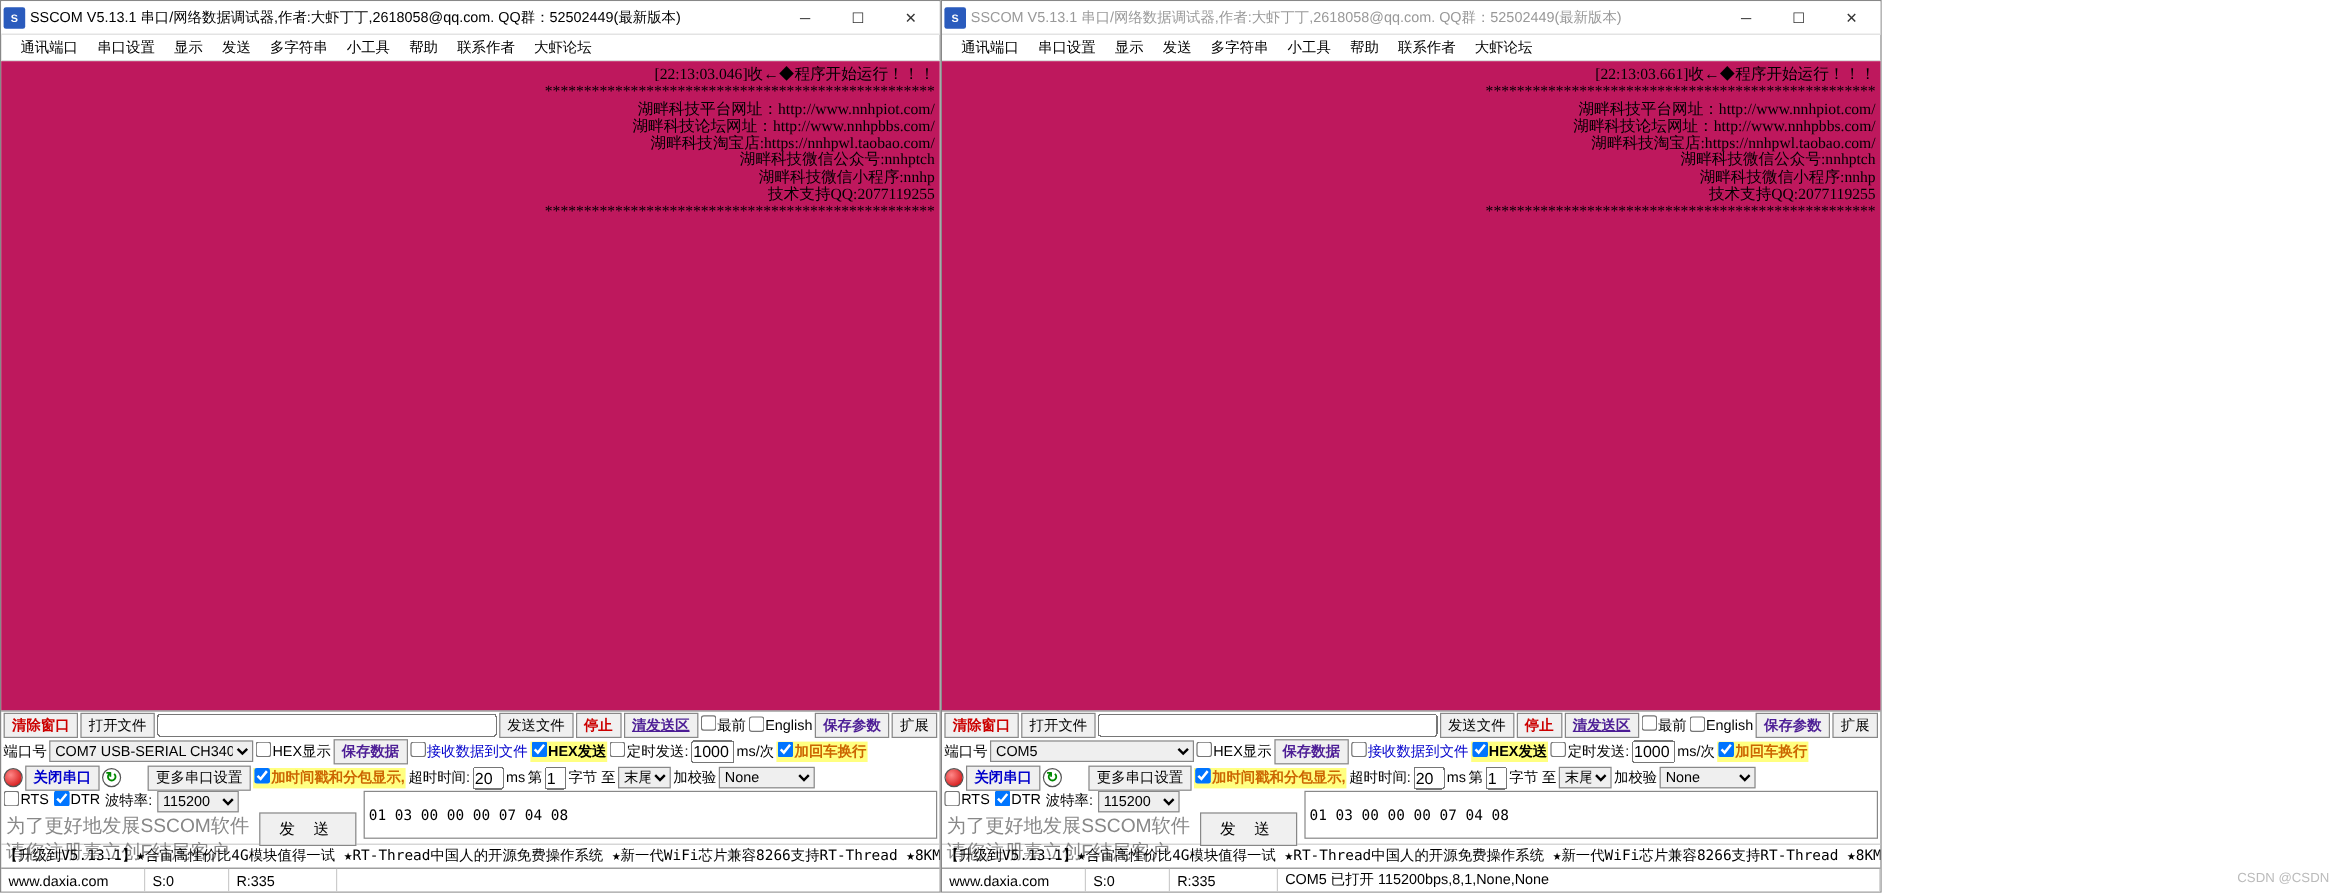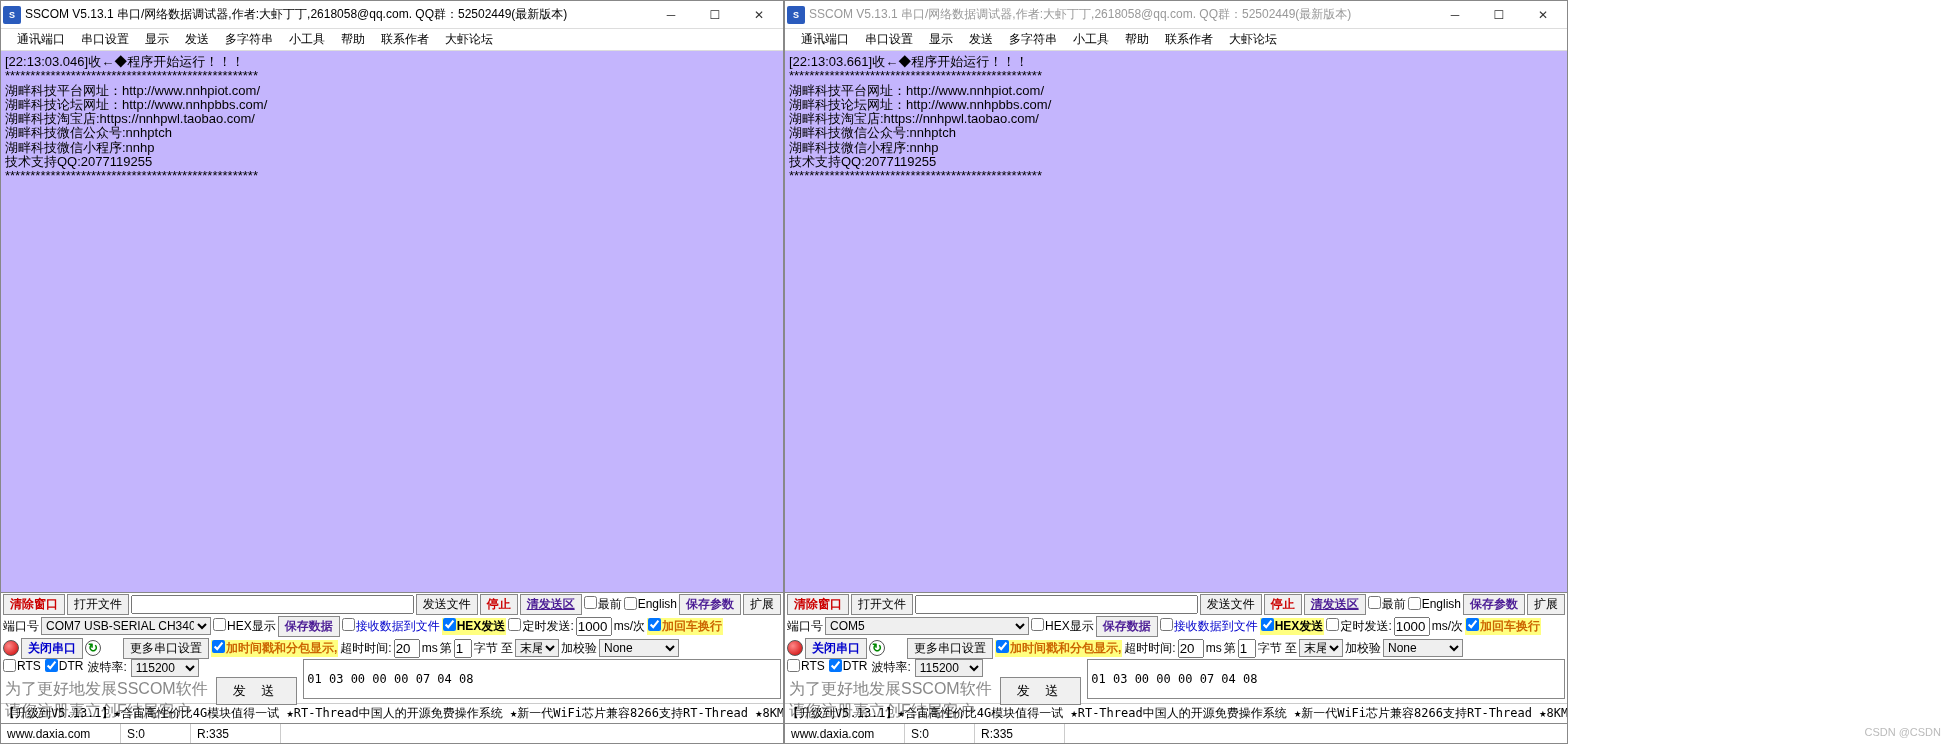--- a/index.html
+++ b/index.html
@@ -7,21 +7,21 @@
 .window { width:784px; height:744px; border:1px solid #888; display:flex; flex-direction:column; background:#fff; flex-shrink:0; }
 .window.right { margin-left:0; }
 .titlebar { height:28px; background:#fff; display:flex; align-items:center; padding:0 2px; border-bottom:1px solid #ddd; }
 .titlebar .icon { width:18px; height:18px; background:#2a5bbd; margin-right:4px; display:flex; align-items:center; justify-content:center; color:#fff; font-size:9px; font-weight:bold; border-radius:2px; }
 .titlebar .title { flex:1; font-size:12px; color:#000; }
 .titlebar.inactive .title { color:#999; }
 .winbtns { display:flex; }
 .winbtn { width:44px; height:28px; display:flex; align-items:center; justify-content:center; font-size:12px; color:#333; cursor:pointer; }
 .menubar { height:22px; display:flex; align-items:center; padding:0 16px; gap:16px; font-size:12px; border-bottom:1px solid #ddd; }
 .menubar span { cursor:pointer; }
-.output { flex:1; background:#c4b5fd; font-family:Liberation Sans, sans-serif; font-size:13px; padding:4px; line-height:1.1; white-space:pre-wrap; color:#000; overflow:hidden; }
+.output { flex:1; background:#be185d; font-family:Liberation Serif, serif; font-size:13px; padding:4px; line-height:1.1; white-space:pre-wrap; color:#000; overflow:hidden;text-align:right; }
 .bottompanel { border-top:1px solid #888; font-size:12px; }
 .row { display:flex; align-items:center; height:22px; padding:0 2px; gap:2px; }
 .btn { border:1px solid #888; padding:1px 6px; background:#f0f0f0; font-size:12px; cursor:pointer; white-space:nowrap; }
 .btn.red { color:#c00; font-weight:bold; }
 .btn.green { color:#4c1d95; font-weight:bold; }
 .btn.blue { color:#00c; }
 select { border:1px solid #888; font-size:12px; height:18px; }
 .ck { display:flex; align-items:flex-start; gap:1px; white-space:nowrap; }
 .ck input { margin:0; }
 .hl-yellow { background:#ffff80; padding:0 1px; }
@@ -211,21 +211,21 @@
         </label>
       <label class="ck">
           <input type="checkbox" style="">
           <span>English</span>
         </label>
       <span class="btn green">保存参数</span>
       <span class="btn">扩展</span>
     </div>
     <div class="row">
       <span>端口号</span>
-      <select style="width:204px"><option>COM5</option></select>
+      <select style="width:170px"><option>COM5</option></select>
       <label class="ck">
           <input type="checkbox" style="">
           <span>HEX显示</span>
         </label>
       <span class="btn green">保存数据</span>
       <label class="ck">
           <input type="checkbox" style="">
           <span class="btn blue" style="border:none;background:none;padding:0">接收数据到文件</span>
         </label>
       <label class="ck hl-yellow">
@@ -285,18 +285,19 @@
         <span class="bigsend">发 送</span>
       </div>
       <input class="sendbox" style="margin-left: 4px; height: 40px;" value="01 03 00 00 00 07 04 08">
     </div>
     <div class="adline">【升级到V5.13.1】★合宙高性价比4G模块值得一试 ★RT-Thread中国人的开源免费操作系统 ★新一代WiFi芯片兼容8266支持RT-Thread ★8KM远距</div>
   </div>
   <div class="statusbar">
     <div class="cell" style="width:120px">www.daxia.com</div>
     <div class="cell" style="width:70px">S:0</div>
     <div class="cell" style="width:90px">R:335</div>
+    <div class="cell" style="flex:1">COM5 已打开 115200bps,8,1,None,None</div>
   </div>
 </div>
 
 <div style="position:relative;flex:1">
   <div class="watermark">CSDN @CSDN</div>
 </div>
 
 </body></html>

